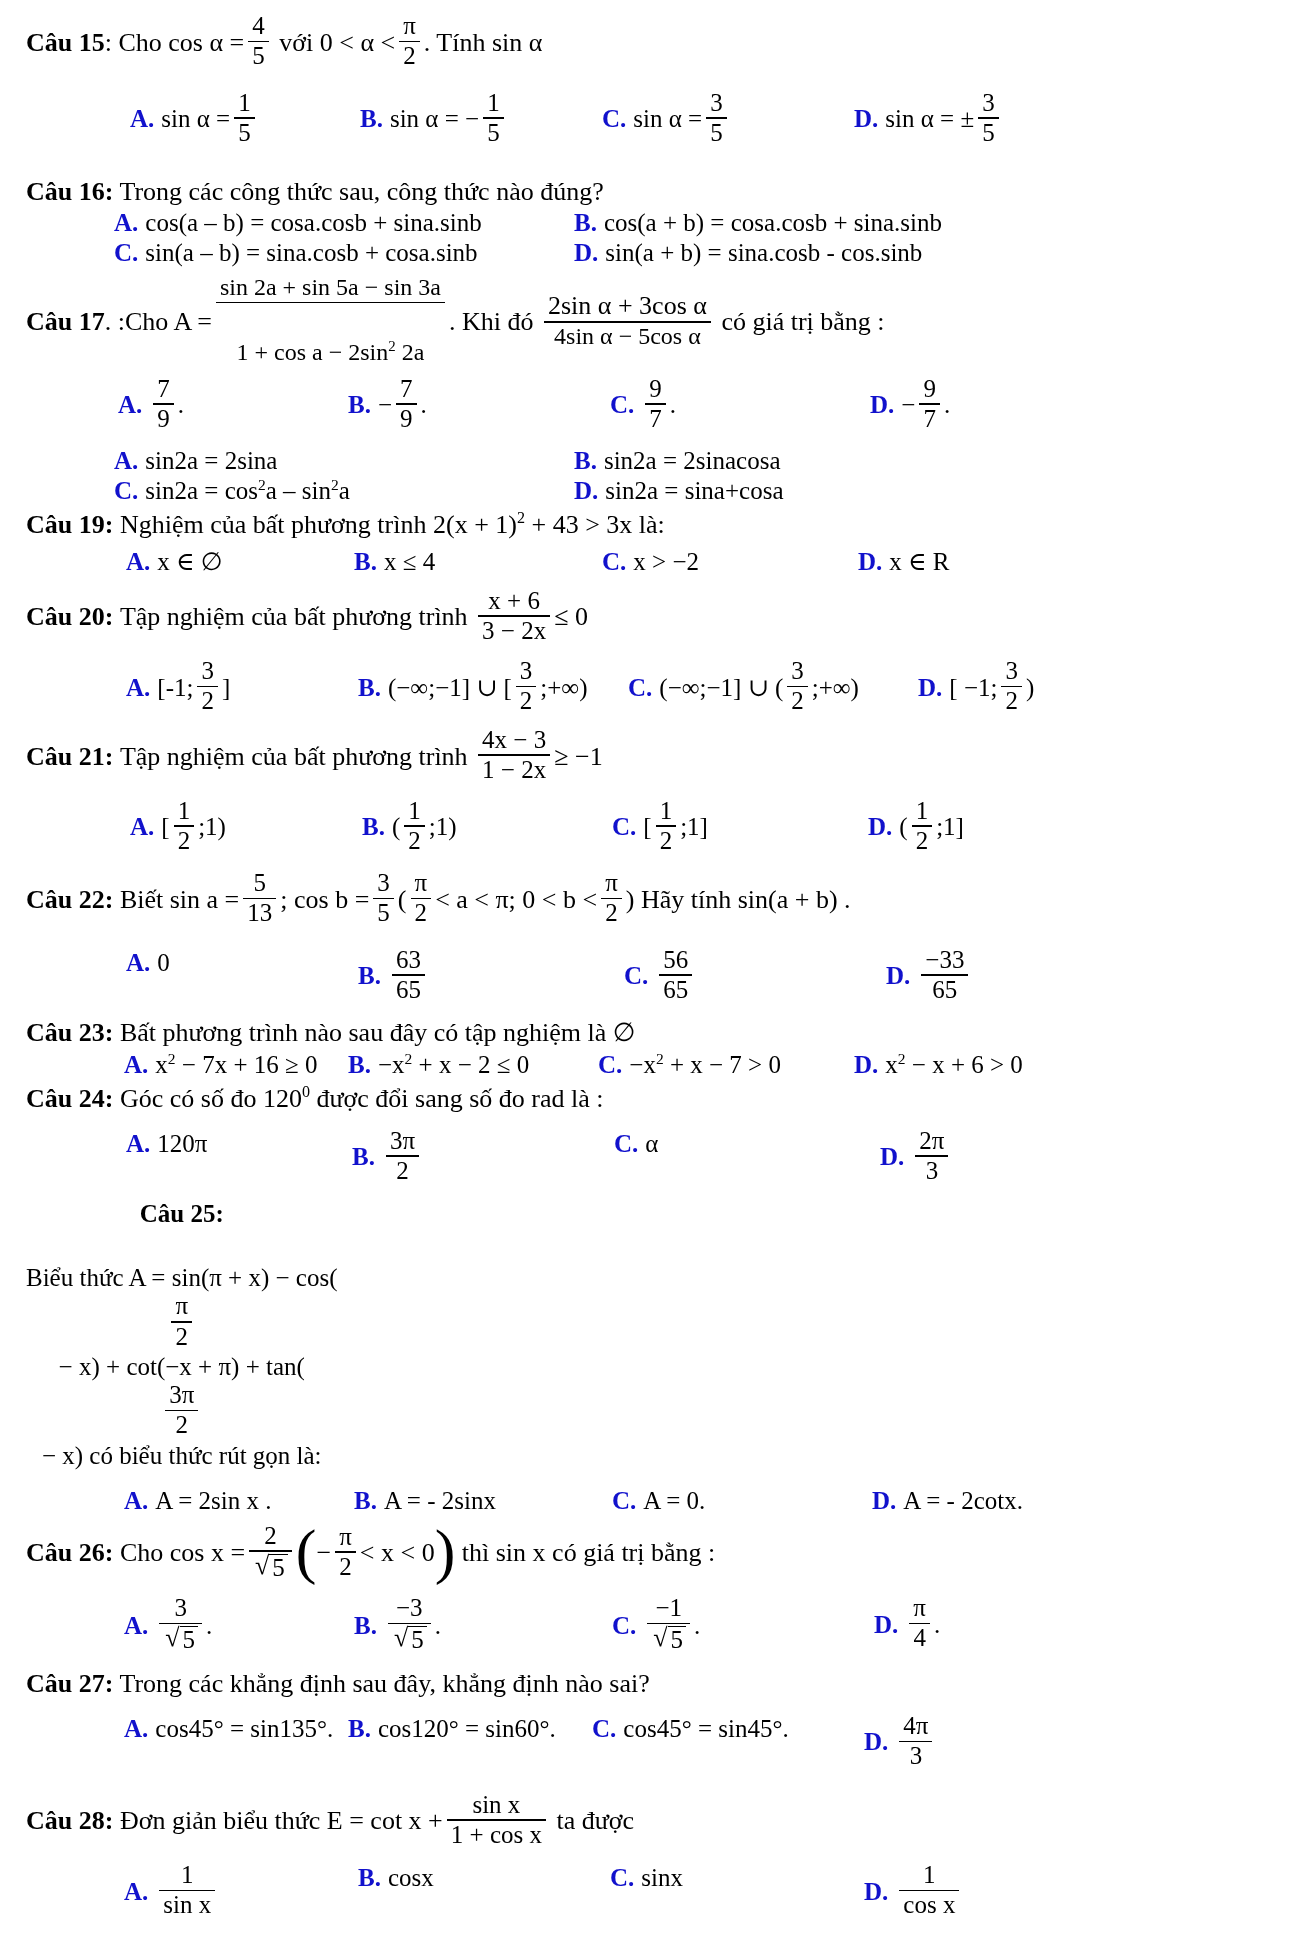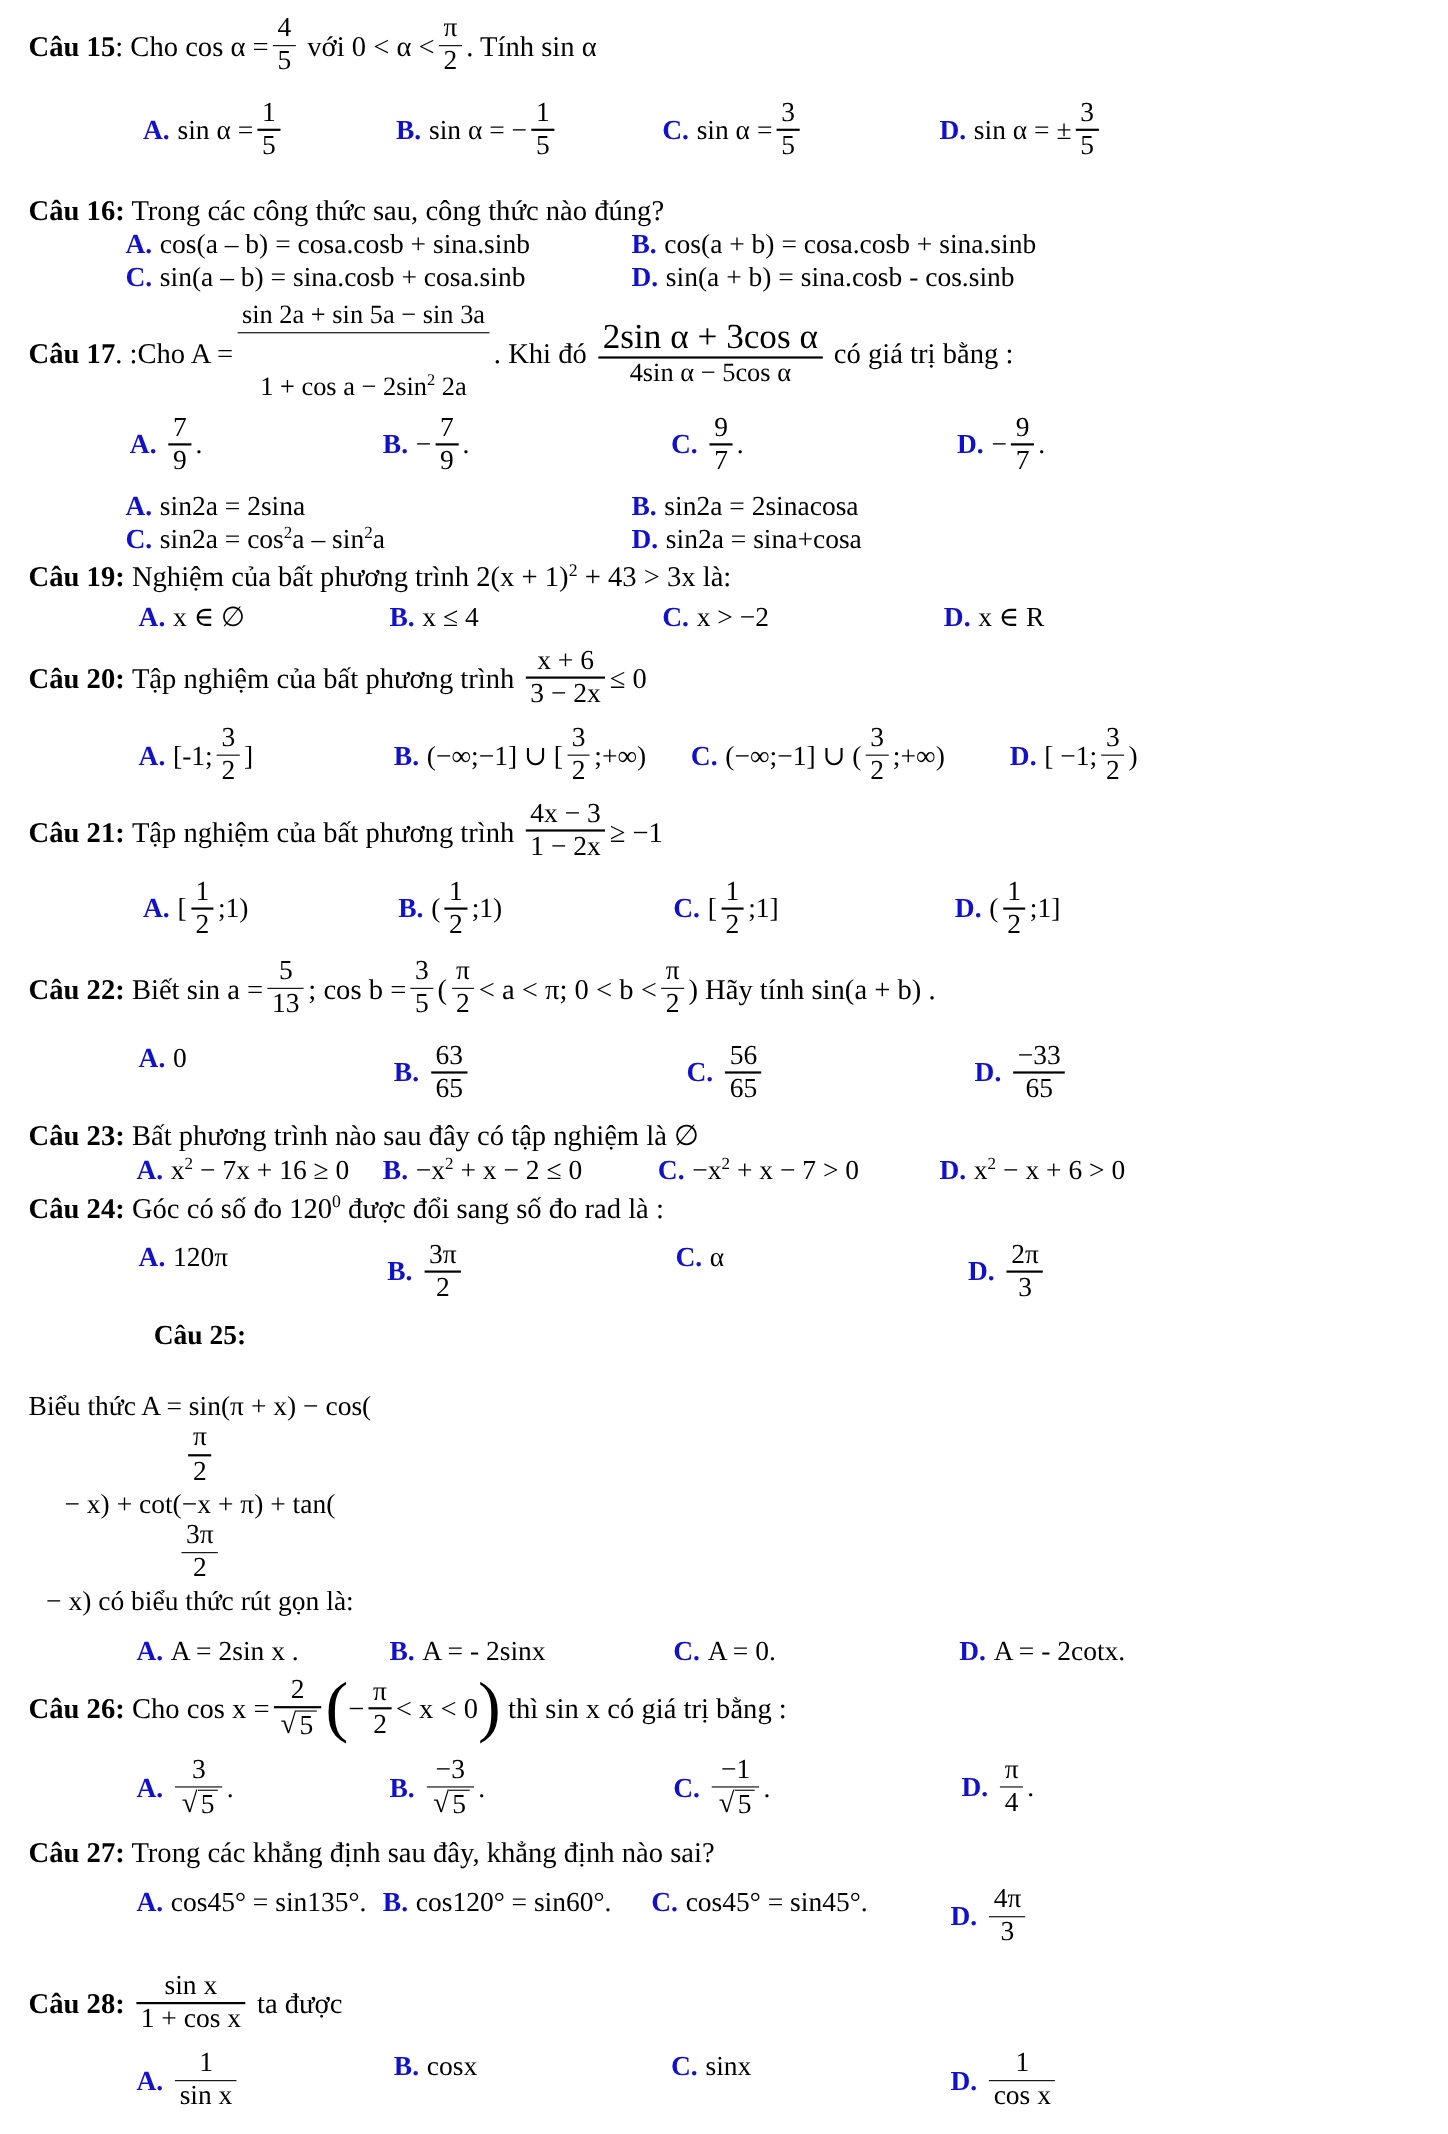--- a/index.html
+++ b/index.html
@@ -257,21 +257,21 @@
           <span>Cho  A =</span>
           <span class="frac">
             <span class="num sm" style="font-size:24px;">sin 2a + sin 5a − sin 3a</span>
             <span class="bar"></span>
             <span class="den" style="font-size:24px;margin-top:36px;">
               <span>1 + cos a − 2sin</span><sup class="exp">2</sup><span> 2a</span>
             </span>
           </span>
           <span>. Khi đó</span>&nbsp;
           <span class="frac">
-            <span class="num" style="font-size:32px;">2sin α + 3cos α</span>
+            <span class="num" style="font-size:26px;">2sin α + 3cos α</span>
             <span class="bar"></span>
             <span class="den" style="font-size:24px;">4sin α − 5cos α</span>
           </span>
           &nbsp;<span>có giá trị bằng :</span>
         </span>
       </div>
       <div class="spacer10"></div>
       <div class="opts" style="padding-left:92px;">
         <div class="opt" style="width:230px;">
           <span class="L">A.</span>
@@ -766,20 +766,21 @@
         </div>
       </div>
     </div>
 
     <div class="spacer20"></div>
 
     <div class="q">
       <div class="stem">
         <span class="inline-mid">
           <span class="qlabel">Câu 28:</span>&nbsp;
+          <span>Đơn giản biểu thức  E = cot x +</span>
           <span class="frac">
               <span class="num">sin x</span>
               <span class="bar"></span>
               <span class="den">1 + cos x</span>
             </span>
           &nbsp;<span>ta được</span>
         </span>
       </div>
       <div class="spacer14"></div>
       <div class="opts" style="padding-left:98px;">

